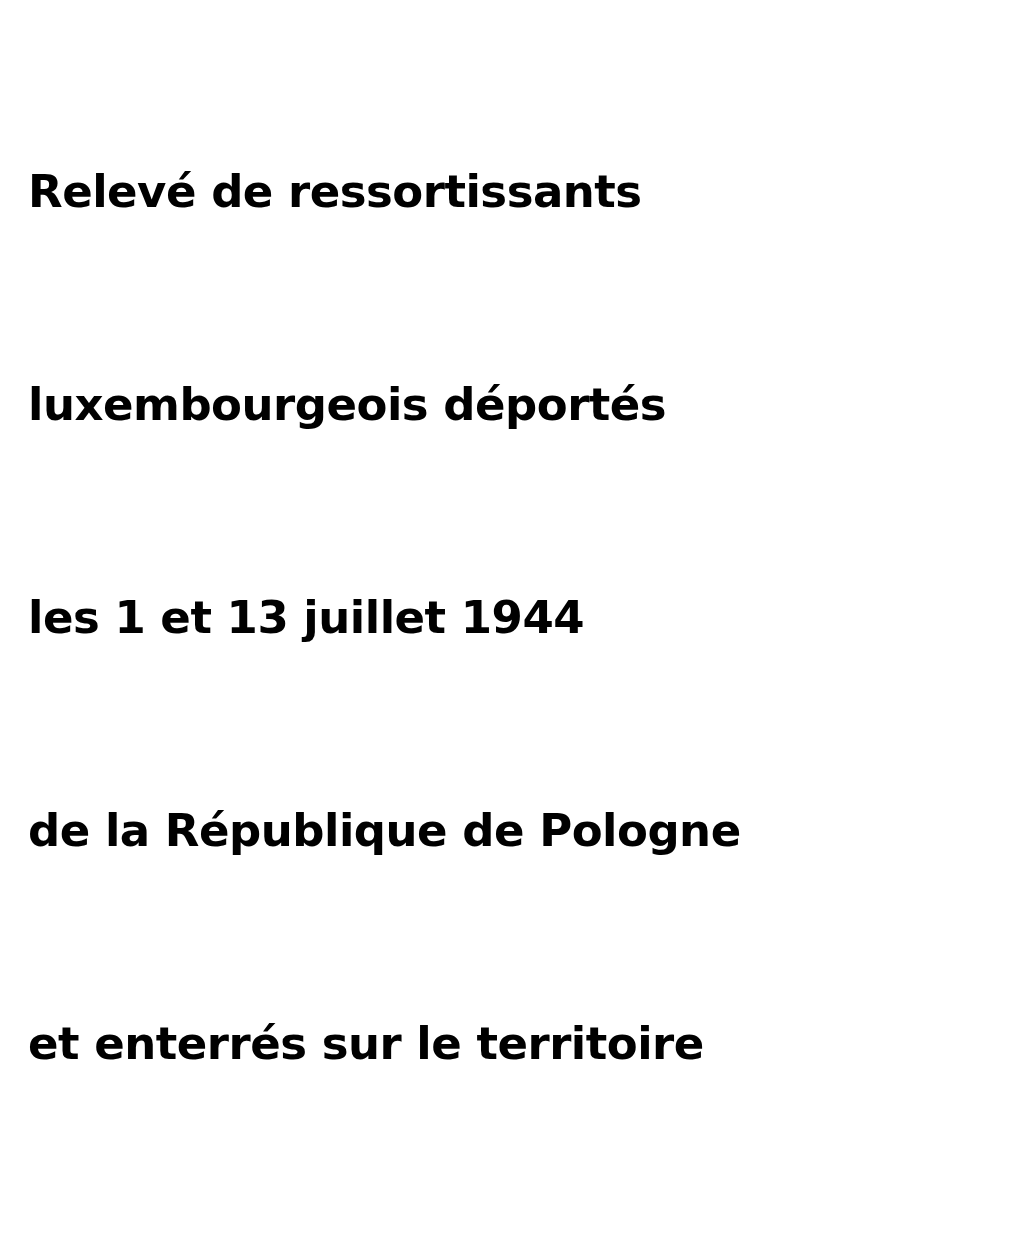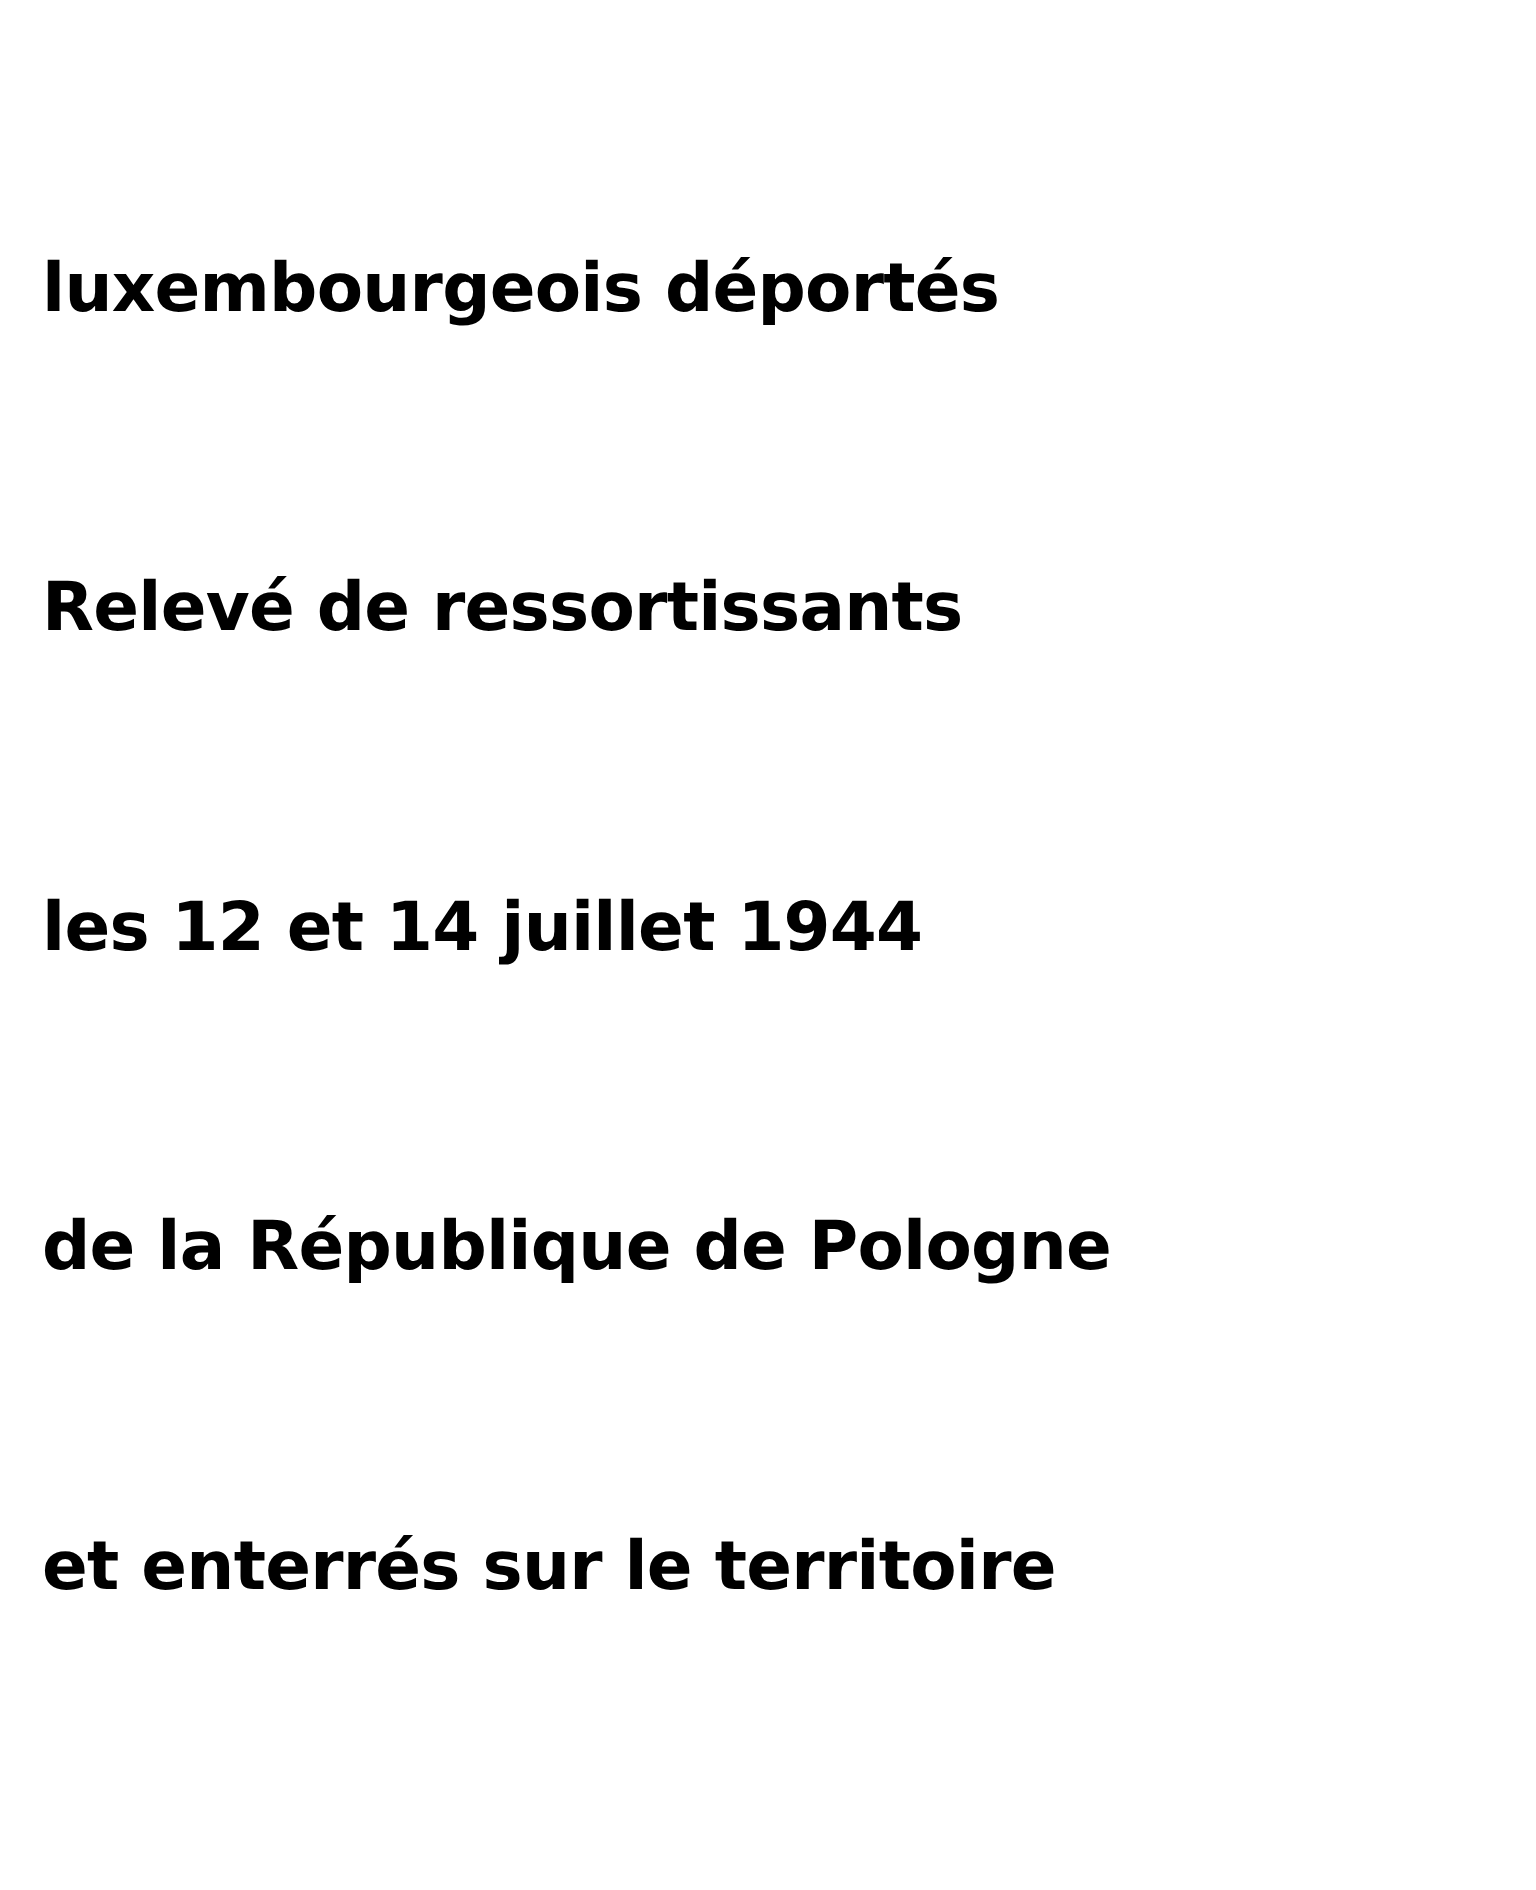--- a/index.html
+++ b/index.html
@@ -35,20 +35,20 @@
     white-space: pre;
   }
   .doc-title .tline { display: block; }
 </style>
 </head>
 <body>
 
 <div class="page">
 
   <h1 class="doc-title">
+    <span class="tline">Relevé de ressortissants</span>
     <span class="tline">luxembourgeois déportés</span>
-    <span class="tline">Relevé de ressortissants</span>
-    <span class="tline">les 12 et 14 juillet 1944</span>
+    <span class="tline">les 1 et 13 juillet 1944</span>
     <span class="tline">de la République de Pologne</span>
     <span class="tline">et enterrés sur le territoire</span>
   </h1>
 
 </div>
 
 </body></html>

